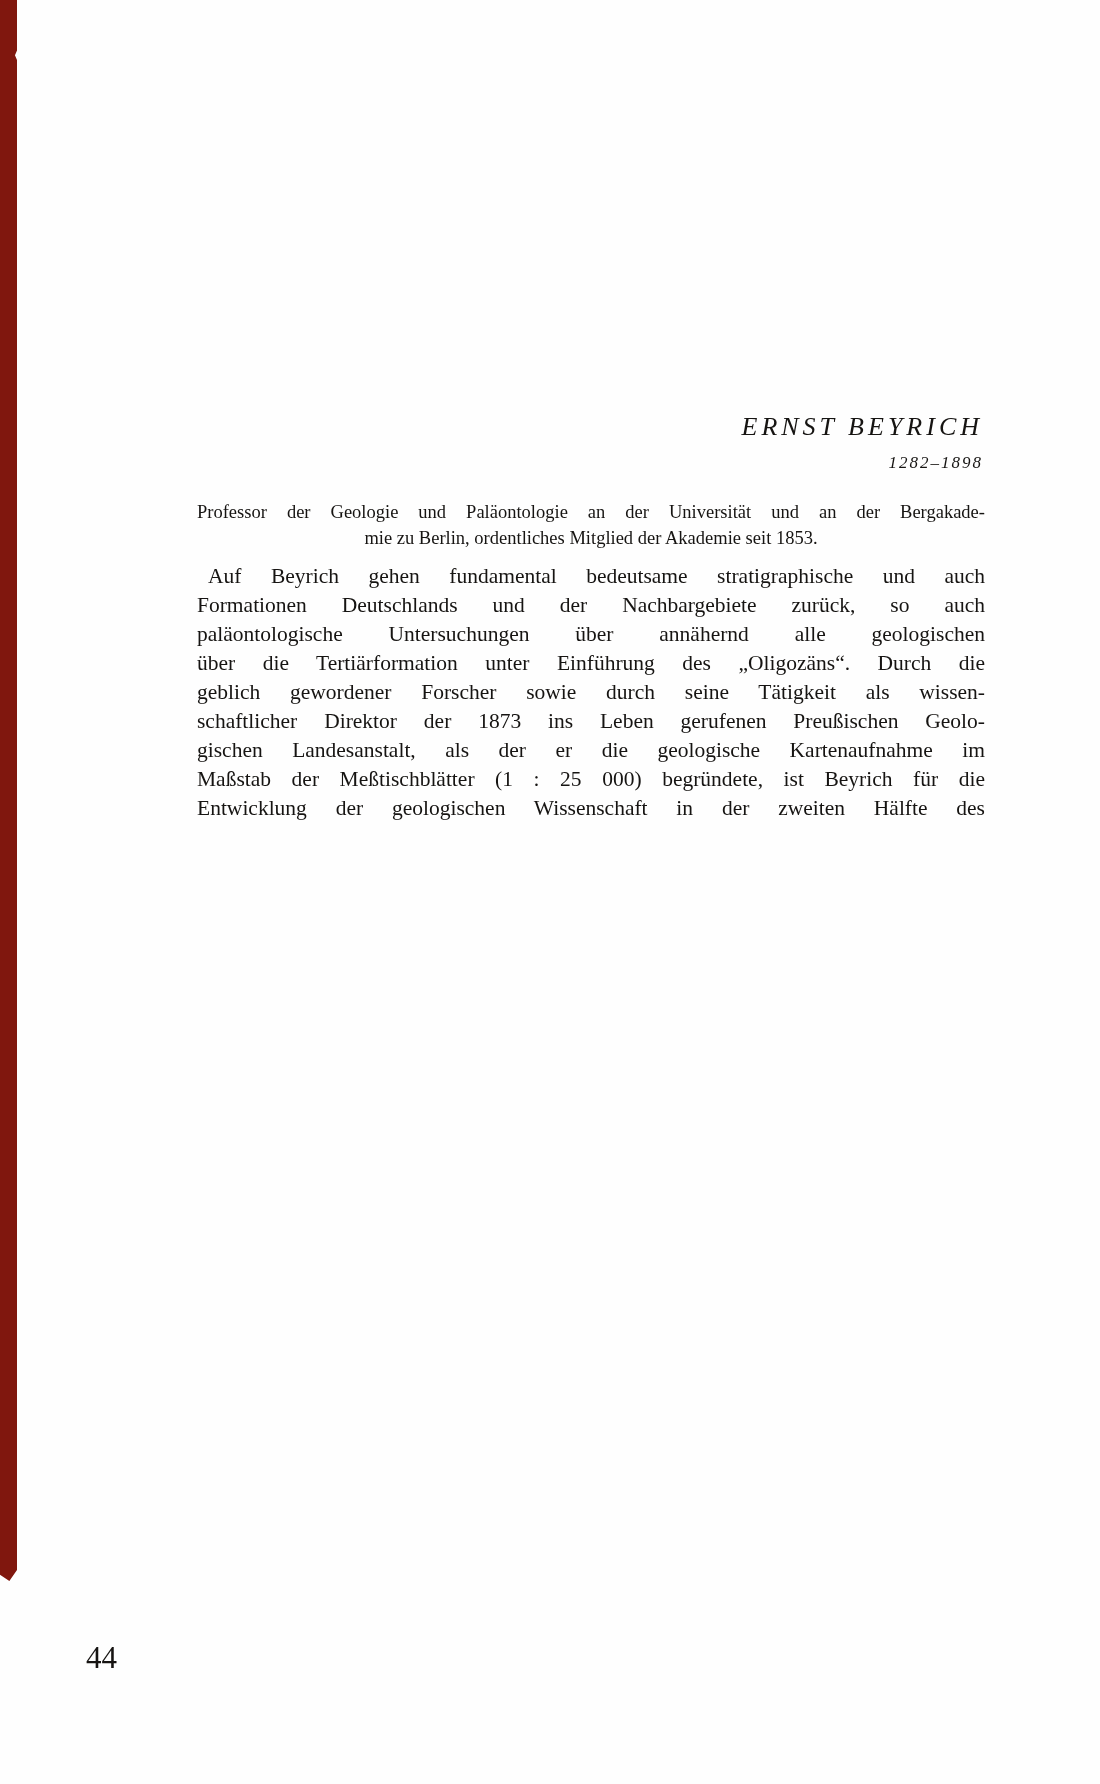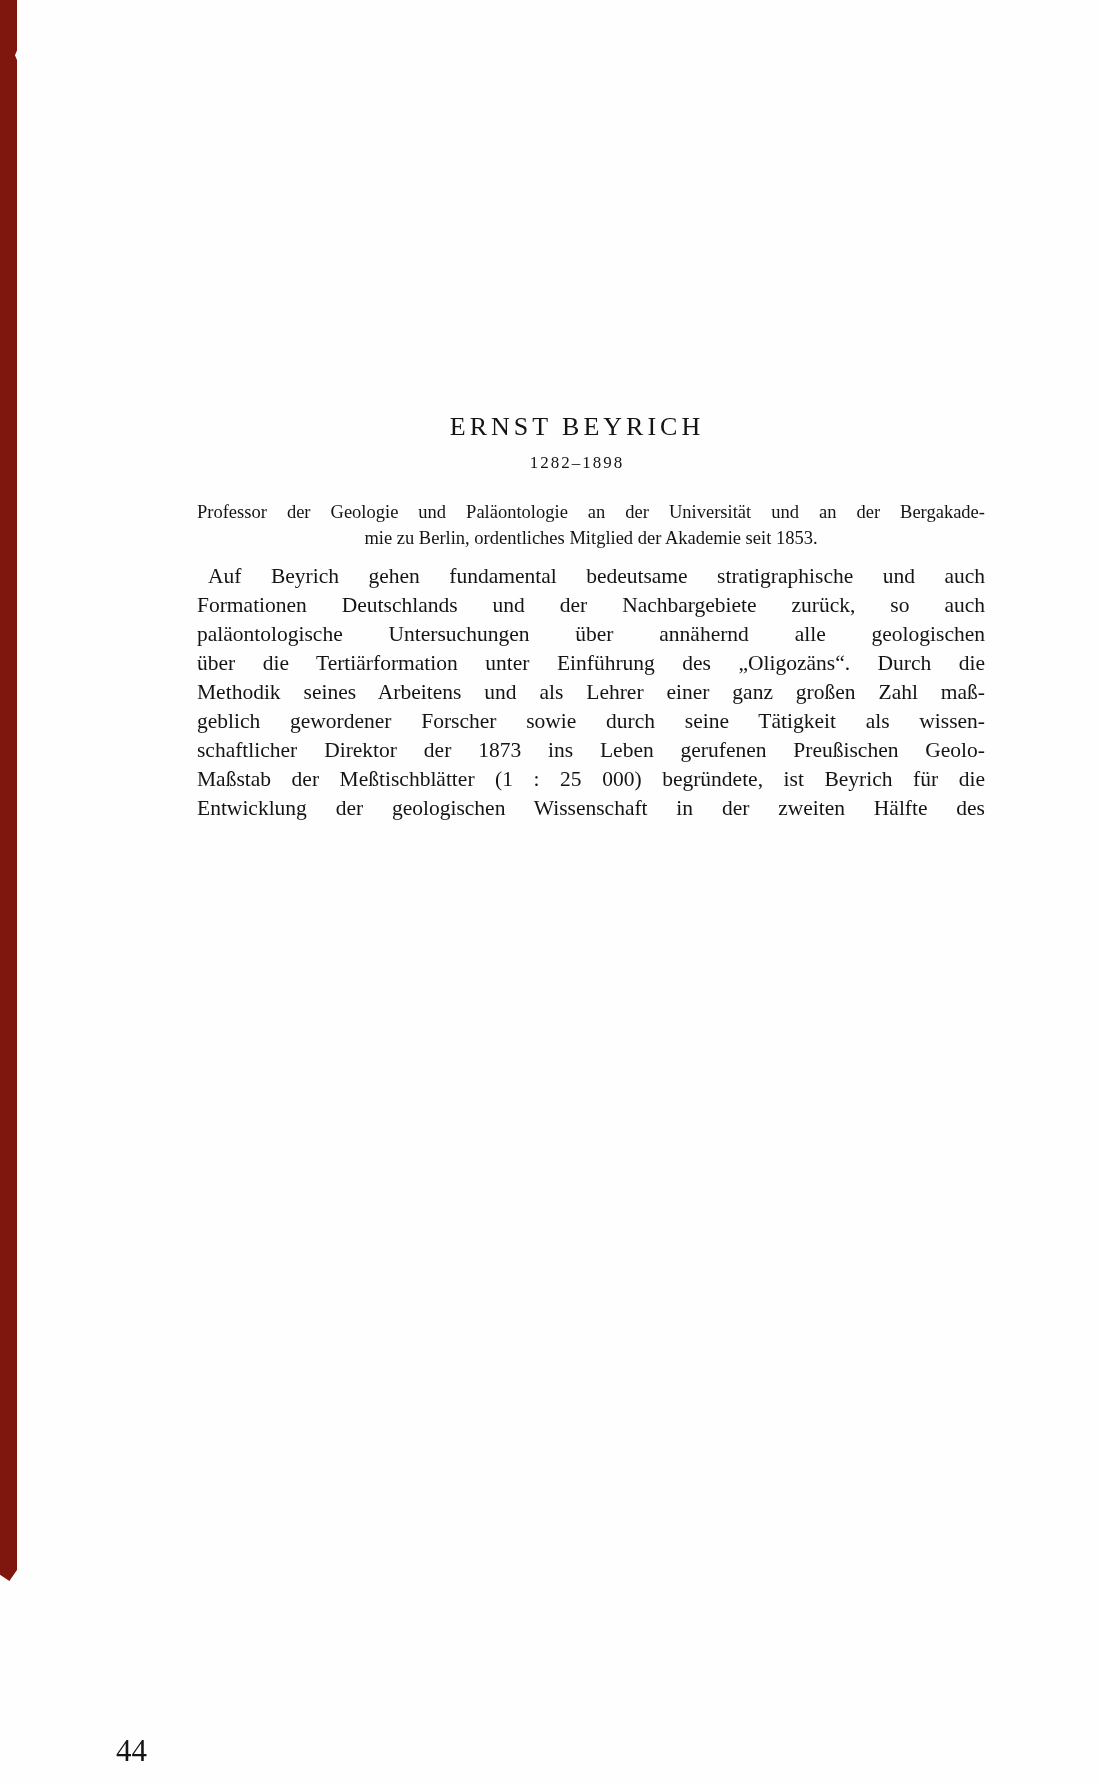--- a/index.html
+++ b/index.html
@@ -28,24 +28,25 @@
   .content {
     position: absolute;
     left: 197px;
     top: 0;
     width: 788px;
     height: 100%;
   }
   .heading-block {
     position: absolute;
     top: 410px;
-    left: 0;
+    left: 12px;
     width: 100%;
-    text-align: center;
+    text-align: right;
     transform: translateX(-14px);
+    font-style: italic;
   }
   .person-name {
     font-size: 26px;
     letter-spacing: 4px;
     line-height: 34px;
     white-space: nowrap;
   }
   .life-dates {
     margin-top: 9px;
     font-size: 17px;
@@ -82,24 +83,23 @@
   .para-line.first {
     padding-left: 11px;
     box-sizing: border-box;
   }
   .para-line.last {
     text-align-last: left;
   }
   .page-number {
     position: absolute;
     left: 86px;
-    top: 1734px;
+    top: 1641px;
     font-size: 31px;
     line-height: 34px;
-    margin-left: 30px;
   }
 </style>
 </head>
 <body>
 
 <div class="page">
 
   <div class="binding-strip"></div>
 
   <div class="content">
@@ -112,23 +112,23 @@
     <div class="affiliation">
       <div class="line-justified">Professor der Geologie und Paläontologie an der Universität und an der Bergakade-</div>
       <div class="line-centered">mie zu Berlin, ordentliches Mitglied der Akademie seit 1853.</div>
     </div>
 
     <div class="body-paragraph">
       <div class="para-line first">Auf Beyrich gehen fundamental bedeutsame stratigraphische und auch</div>
       <div class="para-line">Formationen Deutschlands und der Nachbargebiete zurück, so auch</div>
       <div class="para-line">paläontologische Untersuchungen über annähernd alle geologischen</div>
       <div class="para-line">über die Tertiärformation unter Einführung des „Oligozäns“. Durch die</div>
-      <div class="para-line">Methodik seines Arbeitens und als Lehrer einer ganz großen Zahl maß-</div>
       <div class="para-line">geblich gewordener Forscher sowie durch seine Tätigkeit als wissen-</div>
       <div class="para-line">schaftlicher Direktor der 1873 ins Leben gerufenen Preußischen Geolo-</div>
+      <div class="para-line">gischen Landesanstalt, als der er die geologische Kartenaufnahme im</div>
       <div class="para-line">Maßstab der Meßtischblätter (1 : 25 000) begründete, ist Beyrich für die</div>
       <div class="para-line">Entwicklung der geologischen Wissenschaft in der zweiten Hälfte des</div>
     </div>
 
   </div>
 
   <div class="page-number">44</div>
 
 </div>
 

